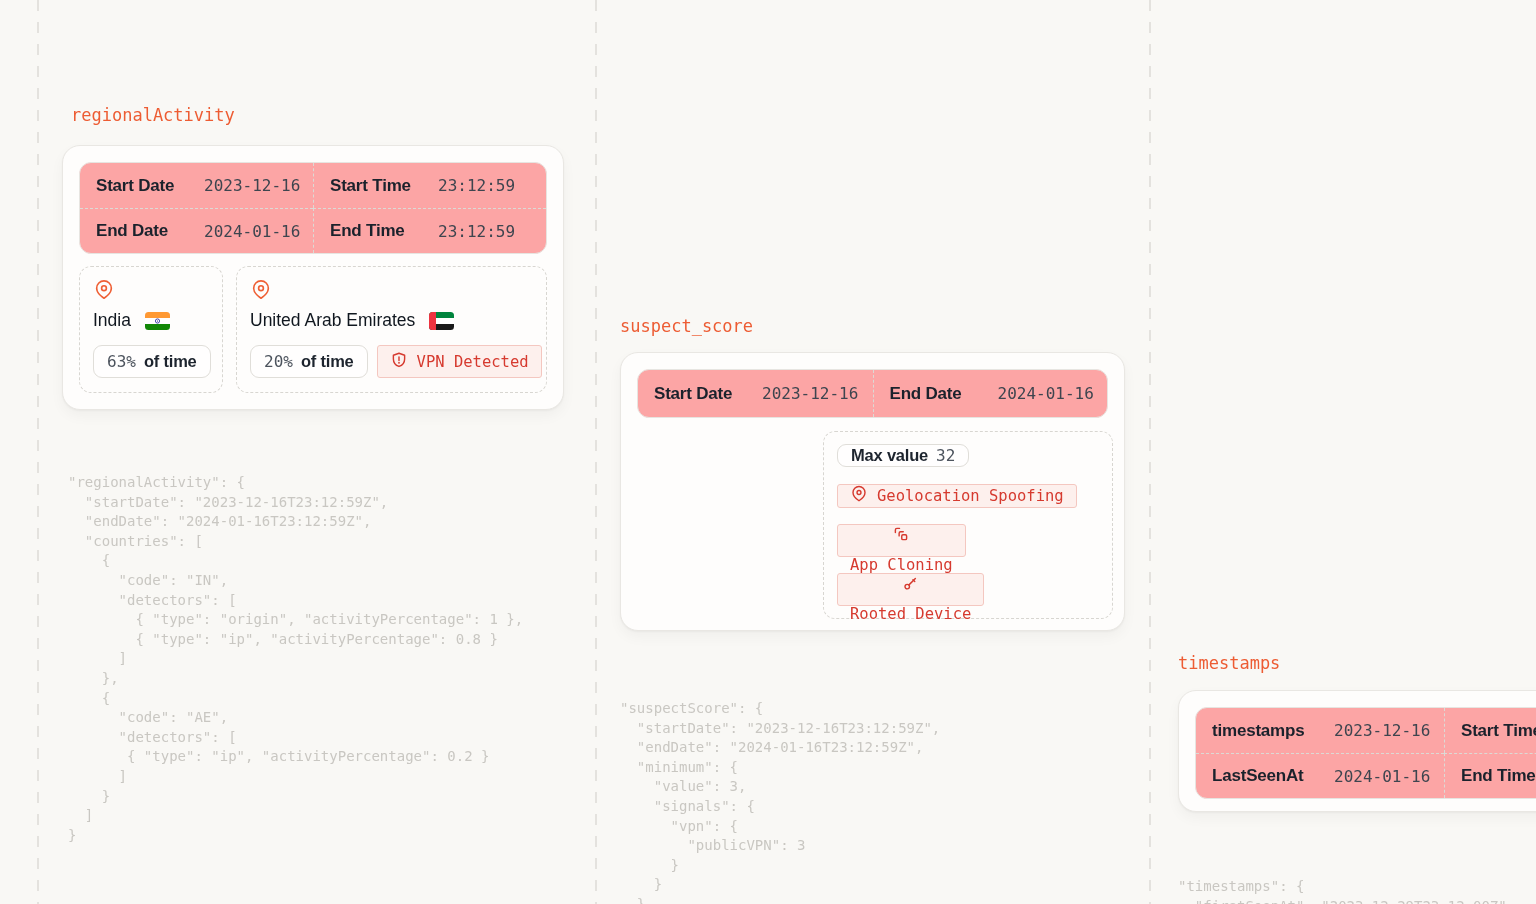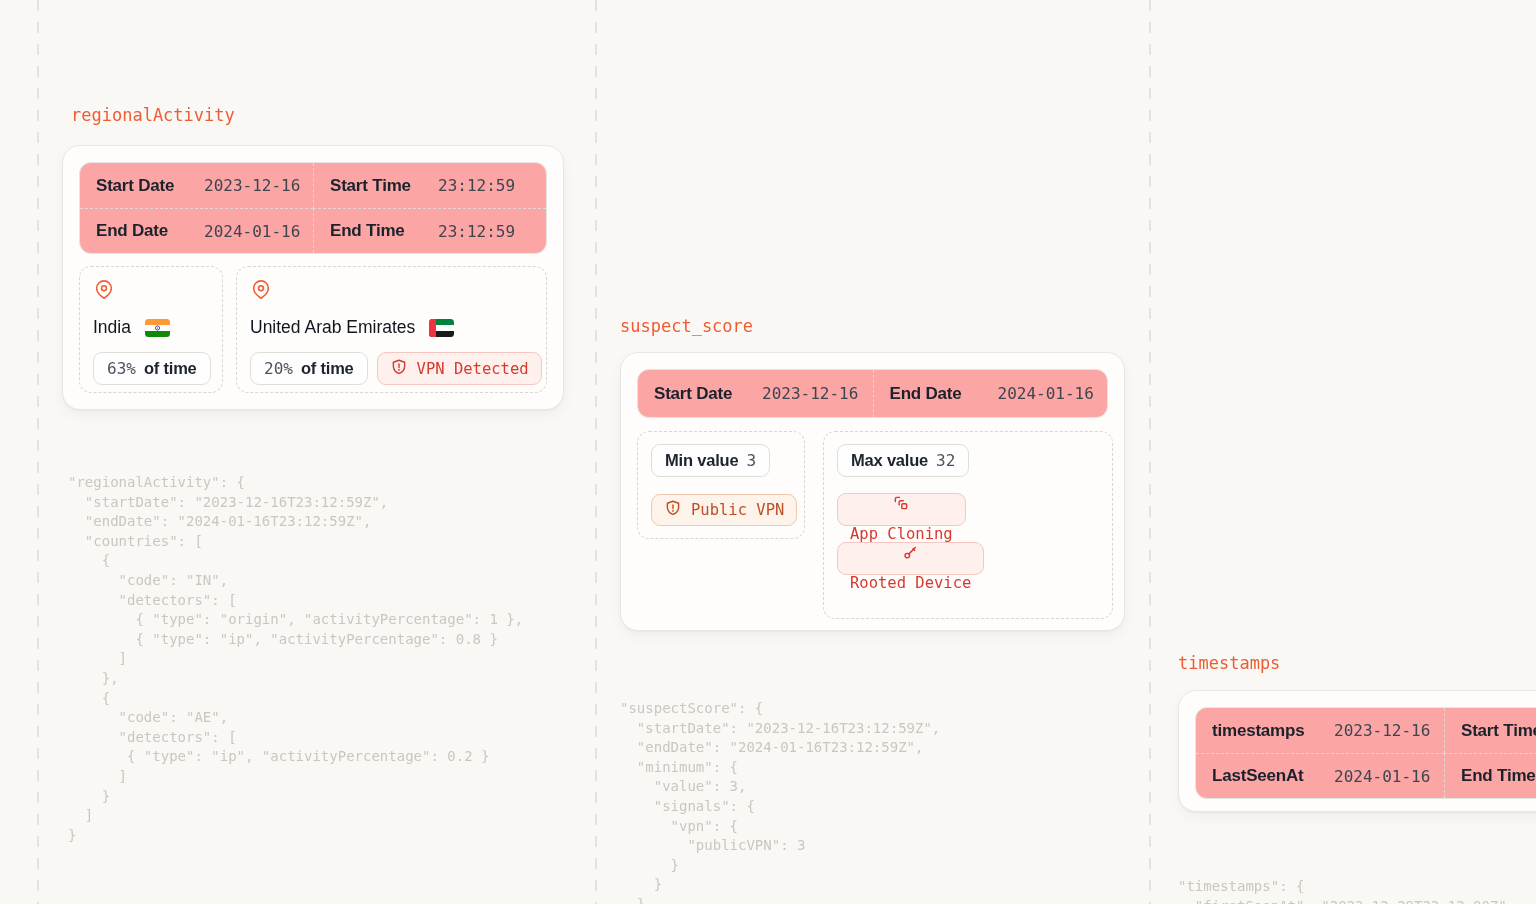--- a/index.html
+++ b/index.html
@@ -66,21 +66,21 @@
     position: absolute;
     border: 1.6px dashed #d8d6d1;
     border-radius: 12px;
     padding: 12px 13px;
     box-sizing: border-box;
   }
 
   .pin { display: block; }
 
   .cname {
-    margin-top: 16px;
+    margin-top: 9px;
     display: flex; align-items: center; gap: 14px;
     font-size: 17.5px; color: #10171f; white-space: nowrap;
   }
   .flag {
     display: inline-flex; border-radius: 3.5px; overflow: hidden;
     box-shadow: inset 0 0 0 0.5px rgba(0,0,0,.08);
     flex: none;
   }
   .cpills { margin-top: 14px; display: flex; gap: 9px; }
 
@@ -89,21 +89,21 @@
     height: 33px; padding: 0 13px;
     background: #fffefe; border: 1px solid #e0ded9; border-radius: 9px;
     white-space: nowrap; box-sizing: border-box;
   }
   .pill-num { font-family: "DejaVu Sans Mono", monospace; font-size: 16px; color: #4d545e; }
   .pill-txt { font-weight: 700; font-size: 16.5px; color: #1d242e; letter-spacing: -0.2px; }
 
   .chip {
     display: inline-flex; align-items: center; gap: 9px;
     height: 33px; padding: 0 12px;
-    border-radius: 9px;
+    border-radius: 3px;
     font-family: "DejaVu Sans Mono", monospace; font-size: 15.5px;
     white-space: nowrap; box-sizing: border-box;
   }
   .chip-red    { color: #d63a2f; background: #fdf0ed; border: 1px solid #f4c7c0; }
   .chip-orange { color: #bc4f24; background: #fdf3eb; border: 1px solid #efc9ad; }
   .chip svg { flex: none; }
 
   .stack { display: flex; flex-direction: column; align-items: flex-start; }
   .mt17 { margin-top: 17px; } .mt6 { margin-top: 16px; flex-direction: column; }
 
@@ -235,41 +235,34 @@
     <div class="dcell">
       <span class="dlabel">Start Date</span>
       <span class="dvalue">2023-12-16</span>
     </div>
     <div class="dcell sep-left">
       <span class="dlabel">End Date</span>
       <span class="dvalue">2024-01-16</span>
     </div>
   </div>
 
-  <div class="dashbox stack" style="left:16px; top:78px; width:168px; height:108px;">
-    <span class="pill">
-      <span class="pill-txt">Min value</span>
-      <span class="pill-num">3</span>
-    </span>
-    <span class="chip chip-orange mt17">
-      <span>
-        <svg width="18" height="18" viewBox="0 0 24 24" fill="none" stroke="currentColor" stroke-width="1.9" stroke-linecap="round" stroke-linejoin="round">
-            <path d="M12 3l7.5 2.7v4.8c0 4.8-3.2 8.5-7.5 10.1-4.3-1.6-7.5-5.3-7.5-10.1V5.7Z"></path>
-            <line x1="12" y1="8" x2="12" y2="12.5"></line>
-            <circle cx="12" cy="15.6" r="0.4" fill="currentColor"></circle>
-          </svg>
-      </span>
-      <span>Public VPN</span>
-    </span>
-  </div>
 
   <div class="dashbox stack" style="left:202px; top:78px; width:290px; height:188px;">
     <span class="pill">
       <span class="pill-txt">Max value</span>
       <span class="pill-num">32</span>
+    </span>
+    <span class="chip chip-red mt17">
+      <span>
+        <svg width="18" height="18" viewBox="0 0 24 24" fill="none" stroke="currentColor" stroke-width="1.9" stroke-linecap="round" stroke-linejoin="round">
+            <path d="M20 10c0 5.9-8 11-8 11s-8-5.1-8-11a8 8 0 1 1 16 0Z"></path>
+            <circle cx="12" cy="10" r="2.6"></circle>
+          </svg>
+      </span>
+      <span>Geolocation Spoofing</span>
     </span>
     <span class="chip chip-red mt6">
       <span>
         <svg width="18" height="18" viewBox="0 0 24 24" fill="none" stroke="currentColor" stroke-width="1.9" stroke-linecap="round" stroke-linejoin="round">
             <path d="M10 4.5H6.5A2 2 0 0 0 4.5 6.5V10"></path>
             <path d="M15 9h-3.5A2 2 0 0 0 9.5 11v3.5"></path>
             <rect x="13" y="13" width="6.5" height="6.5" rx="1.6"></rect>
           </svg>
       </span>
       <span>App Cloning</span>

